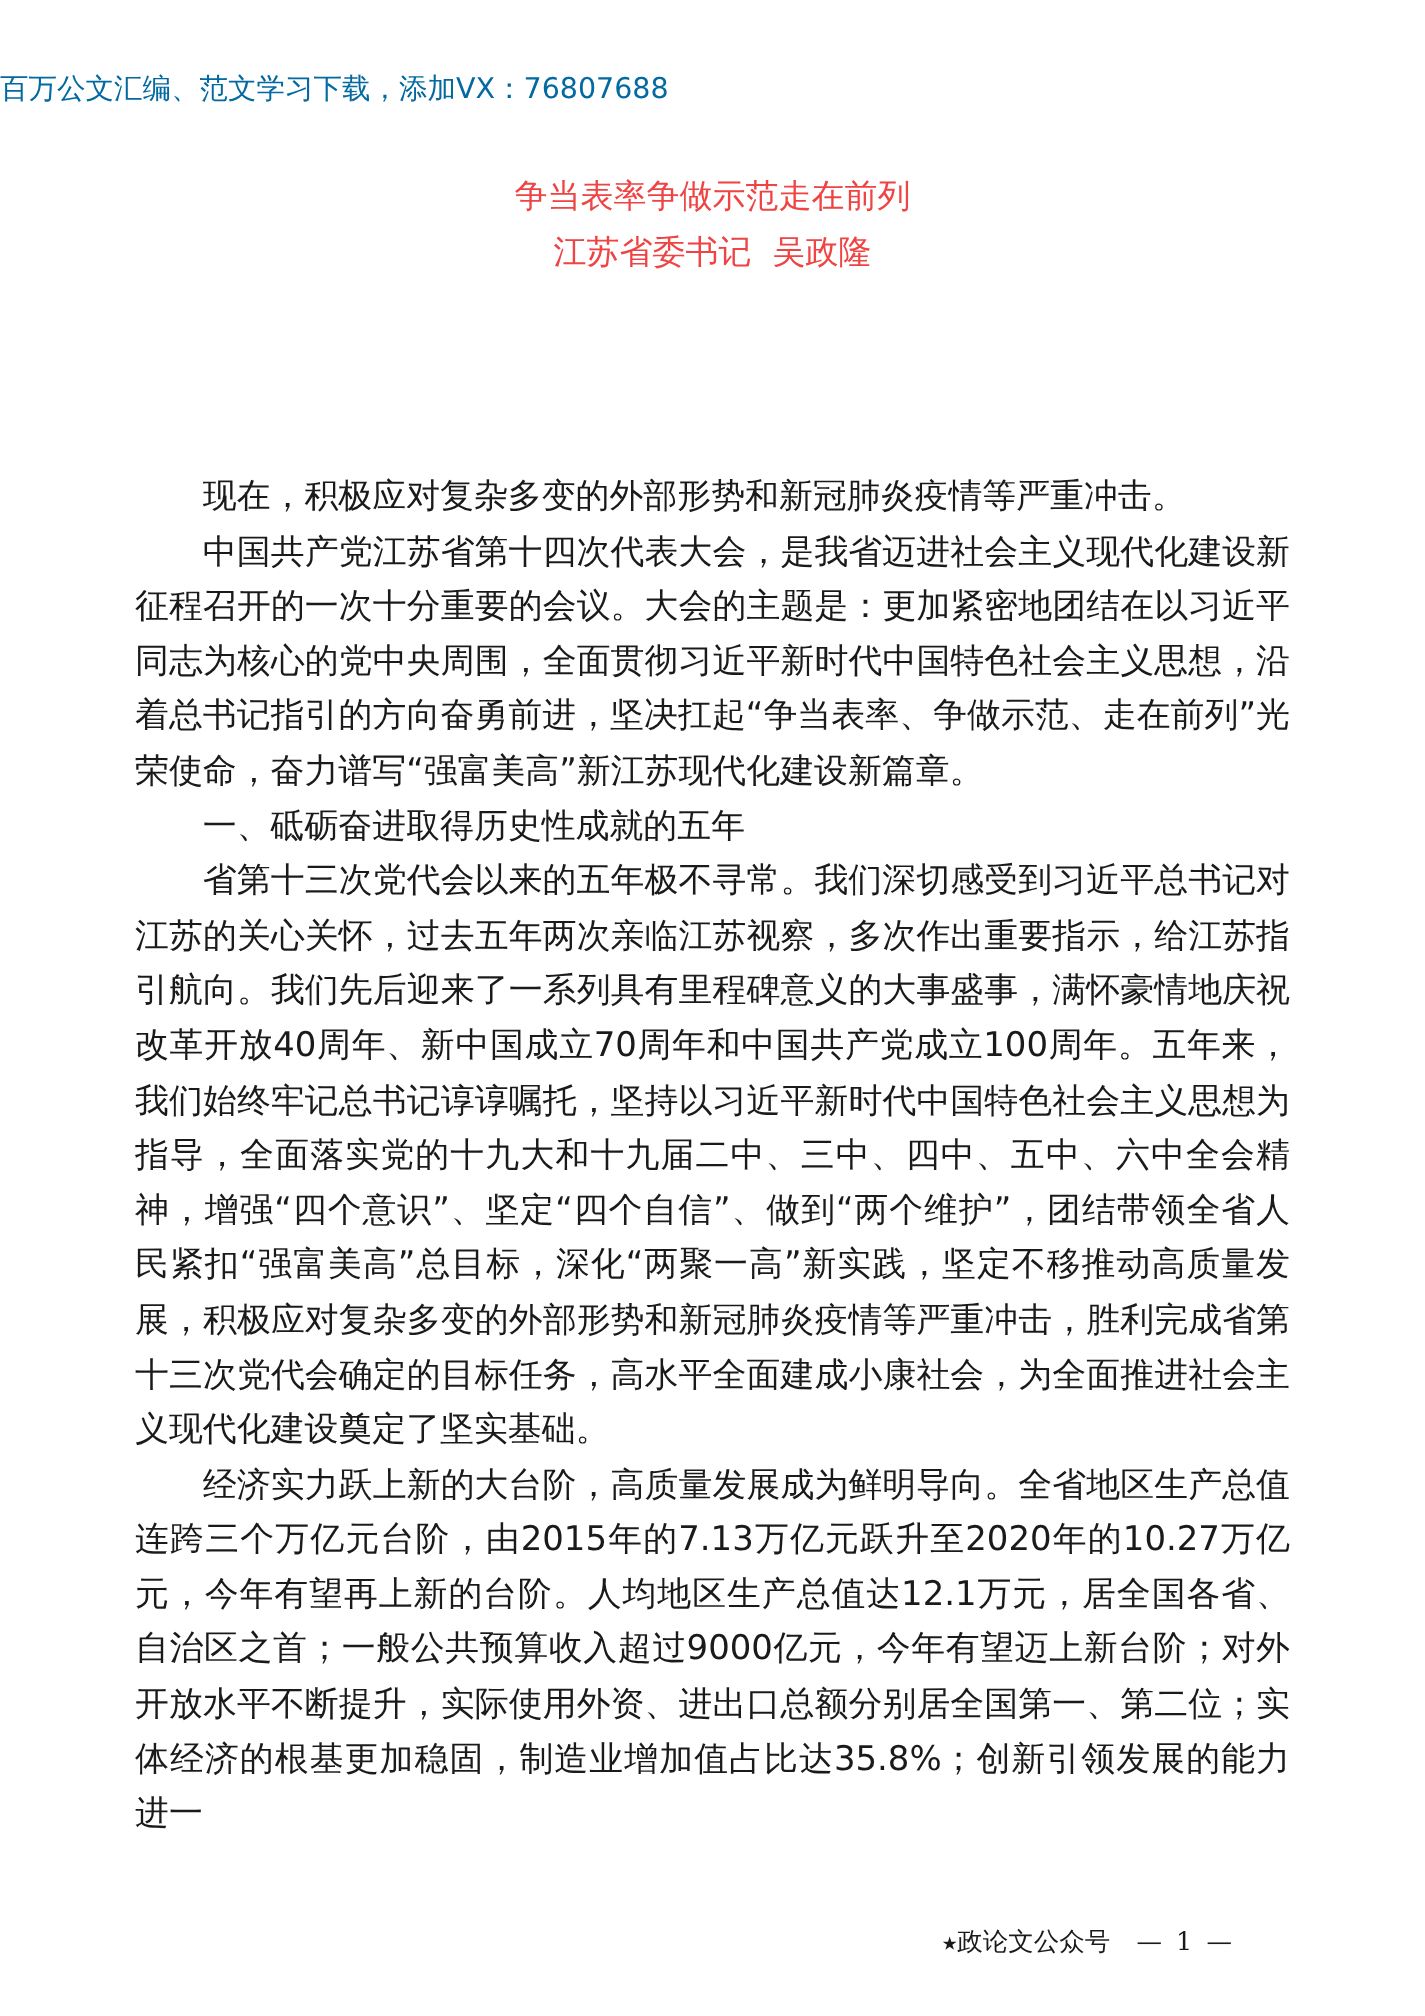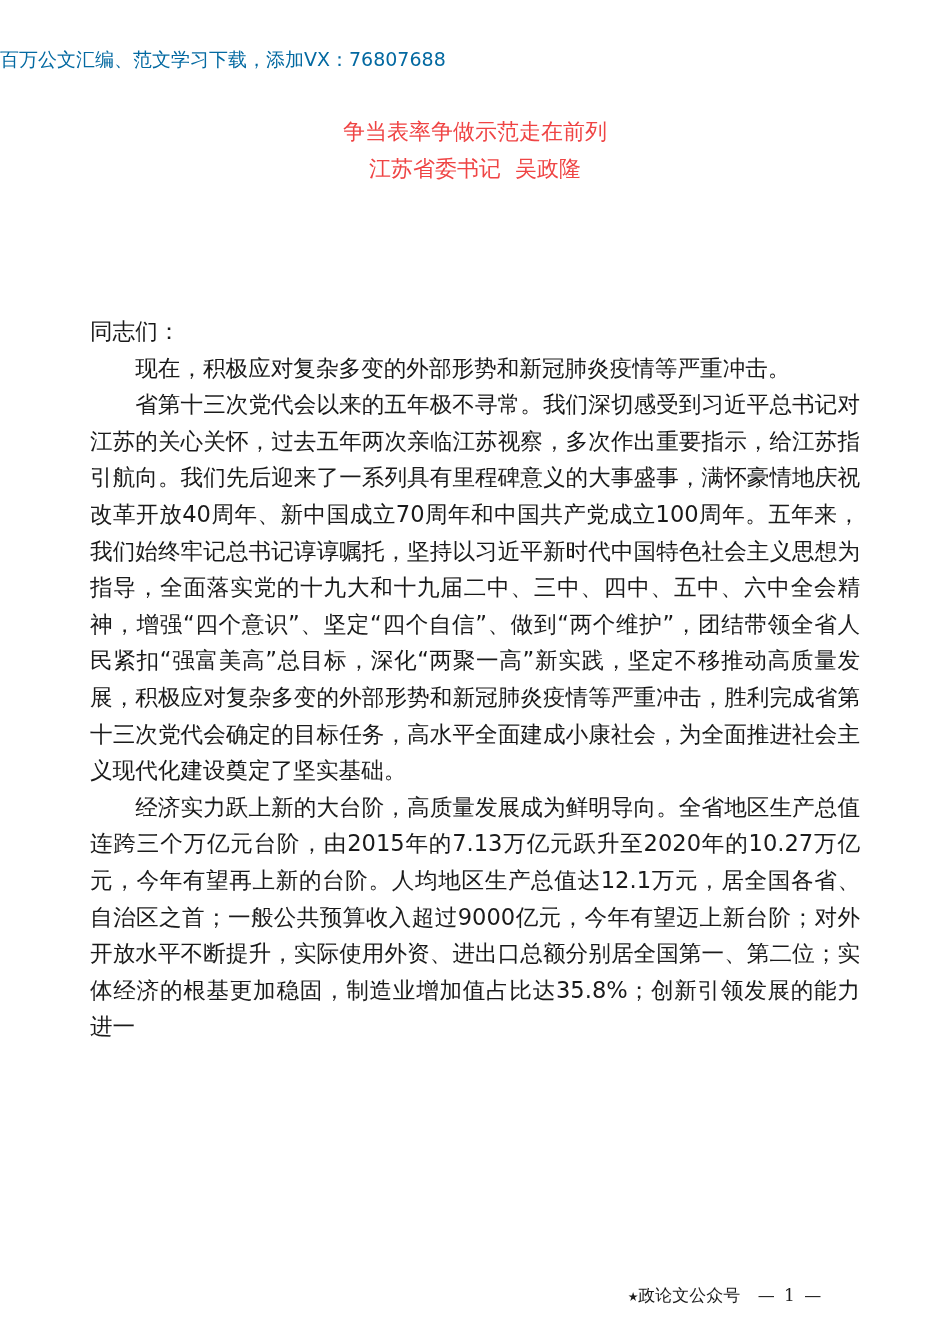--- a/index.html
+++ b/index.html
@@ -80,22 +80,23 @@
 <body>
 
 <div class="watermark">百万公文汇编、范文学习下载，添加VX：76807688</div>
 
 <div class="title-block">
   <div>争当表率争做示范走在前列</div>
   <div style="white-space: pre;">江苏省委书记  吴政隆</div>
 </div>
 
 <div class="body-text">
-  <p>同志们：</p>
   <p class="indent">现在，积极应对复杂多变的外部形势和新冠肺炎疫情等严重冲击。</p>
+  <p class="indent">中国共产党江苏省第十四次代表大会，是我省迈进社会主义现代化建设新征程召开的一次十分重要的会议。大会的主题是：更加紧密地团结在以习近平同志为核心的党中央周围，全面贯彻习近平新时代中国特色社会主义思想，沿着总书记指引的方向奋勇前进，坚决扛起“争当表率、争做示范、走在前列”光荣使命，奋力谱写“强富美高”新江苏现代化建设新篇章。</p>
+  <p class="indent">一、砥砺奋进取得历史性成就的五年</p>
   <p class="indent">省第十三次党代会以来的五年极不寻常。我们深切感受到习近平总书记对江苏的关心关怀，过去五年两次亲临江苏视察，多次作出重要指示，给江苏指引航向。我们先后迎来了一系列具有里程碑意义的大事盛事，满怀豪情地庆祝改革开放40周年、新中国成立70周年和中国共产党成立100周年。五年来，我们始终牢记总书记谆谆嘱托，坚持以习近平新时代中国特色社会主义思想为指导，全面落实党的十九大和十九届二中、三中、四中、五中、六中全会精神，增强“四个意识”、坚定“四个自信”、做到“两个维护”，团结带领全省人民紧扣“强富美高”总目标，深化“两聚一高”新实践，坚定不移推动高质量发展，积极应对复杂多变的外部形势和新冠肺炎疫情等严重冲击，胜利完成省第十三次党代会确定的目标任务，高水平全面建成小康社会，为全面推进社会主义现代化建设奠定了坚实基础。</p>
   <p class="indent">经济实力跃上新的大台阶，高质量发展成为鲜明导向。全省地区生产总值连跨三个万亿元台阶，由2015年的7.13万亿元跃升至2020年的10.27万亿元，今年有望再上新的台阶。人均地区生产总值达12.1万元，居全国各省、自治区之首；一般公共预算收入超过9000亿元，今年有望迈上新台阶；对外开放水平不断提升，实际使用外资、进出口总额分别居全国第一、第二位；实体经济的根基更加稳固，制造业增加值占比达35.8%；创新引领发展的能力进一</p>
 </div>
 
 <div class="footer">
   <span class="label">★政论文公众号</span>
   <span class="pageno">— 1 —</span>
 </div>
 
 </body></html>

